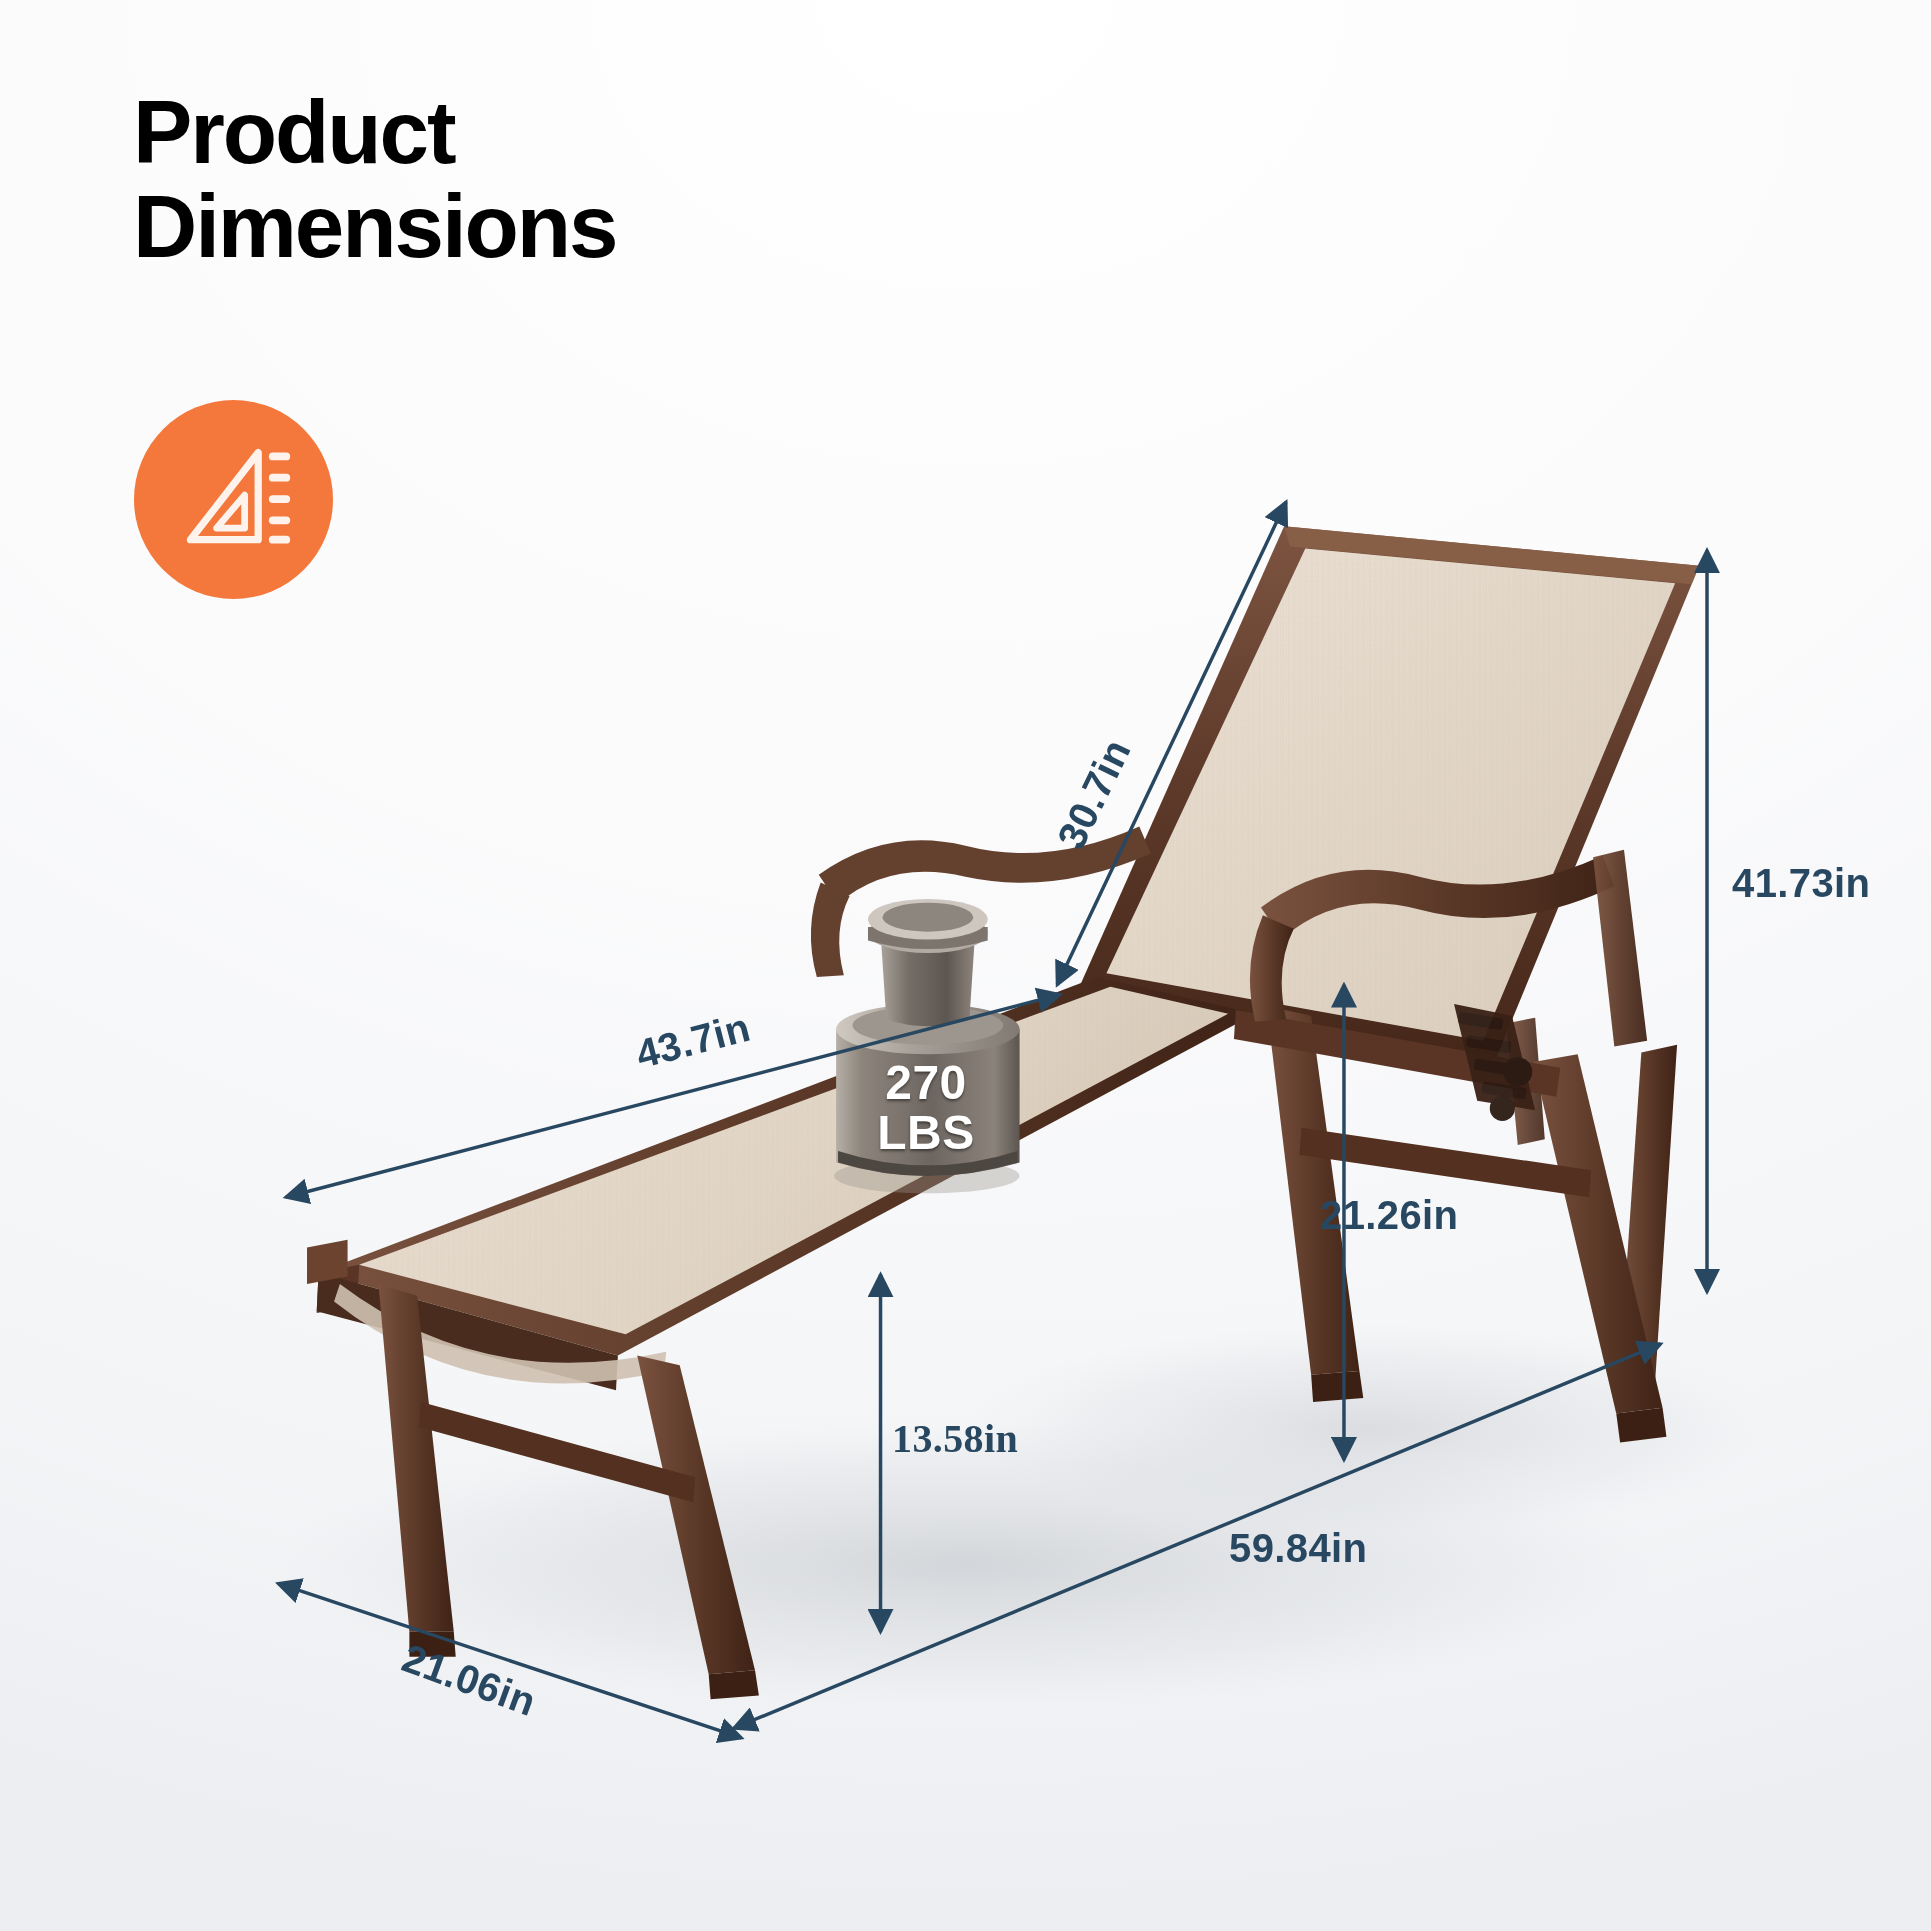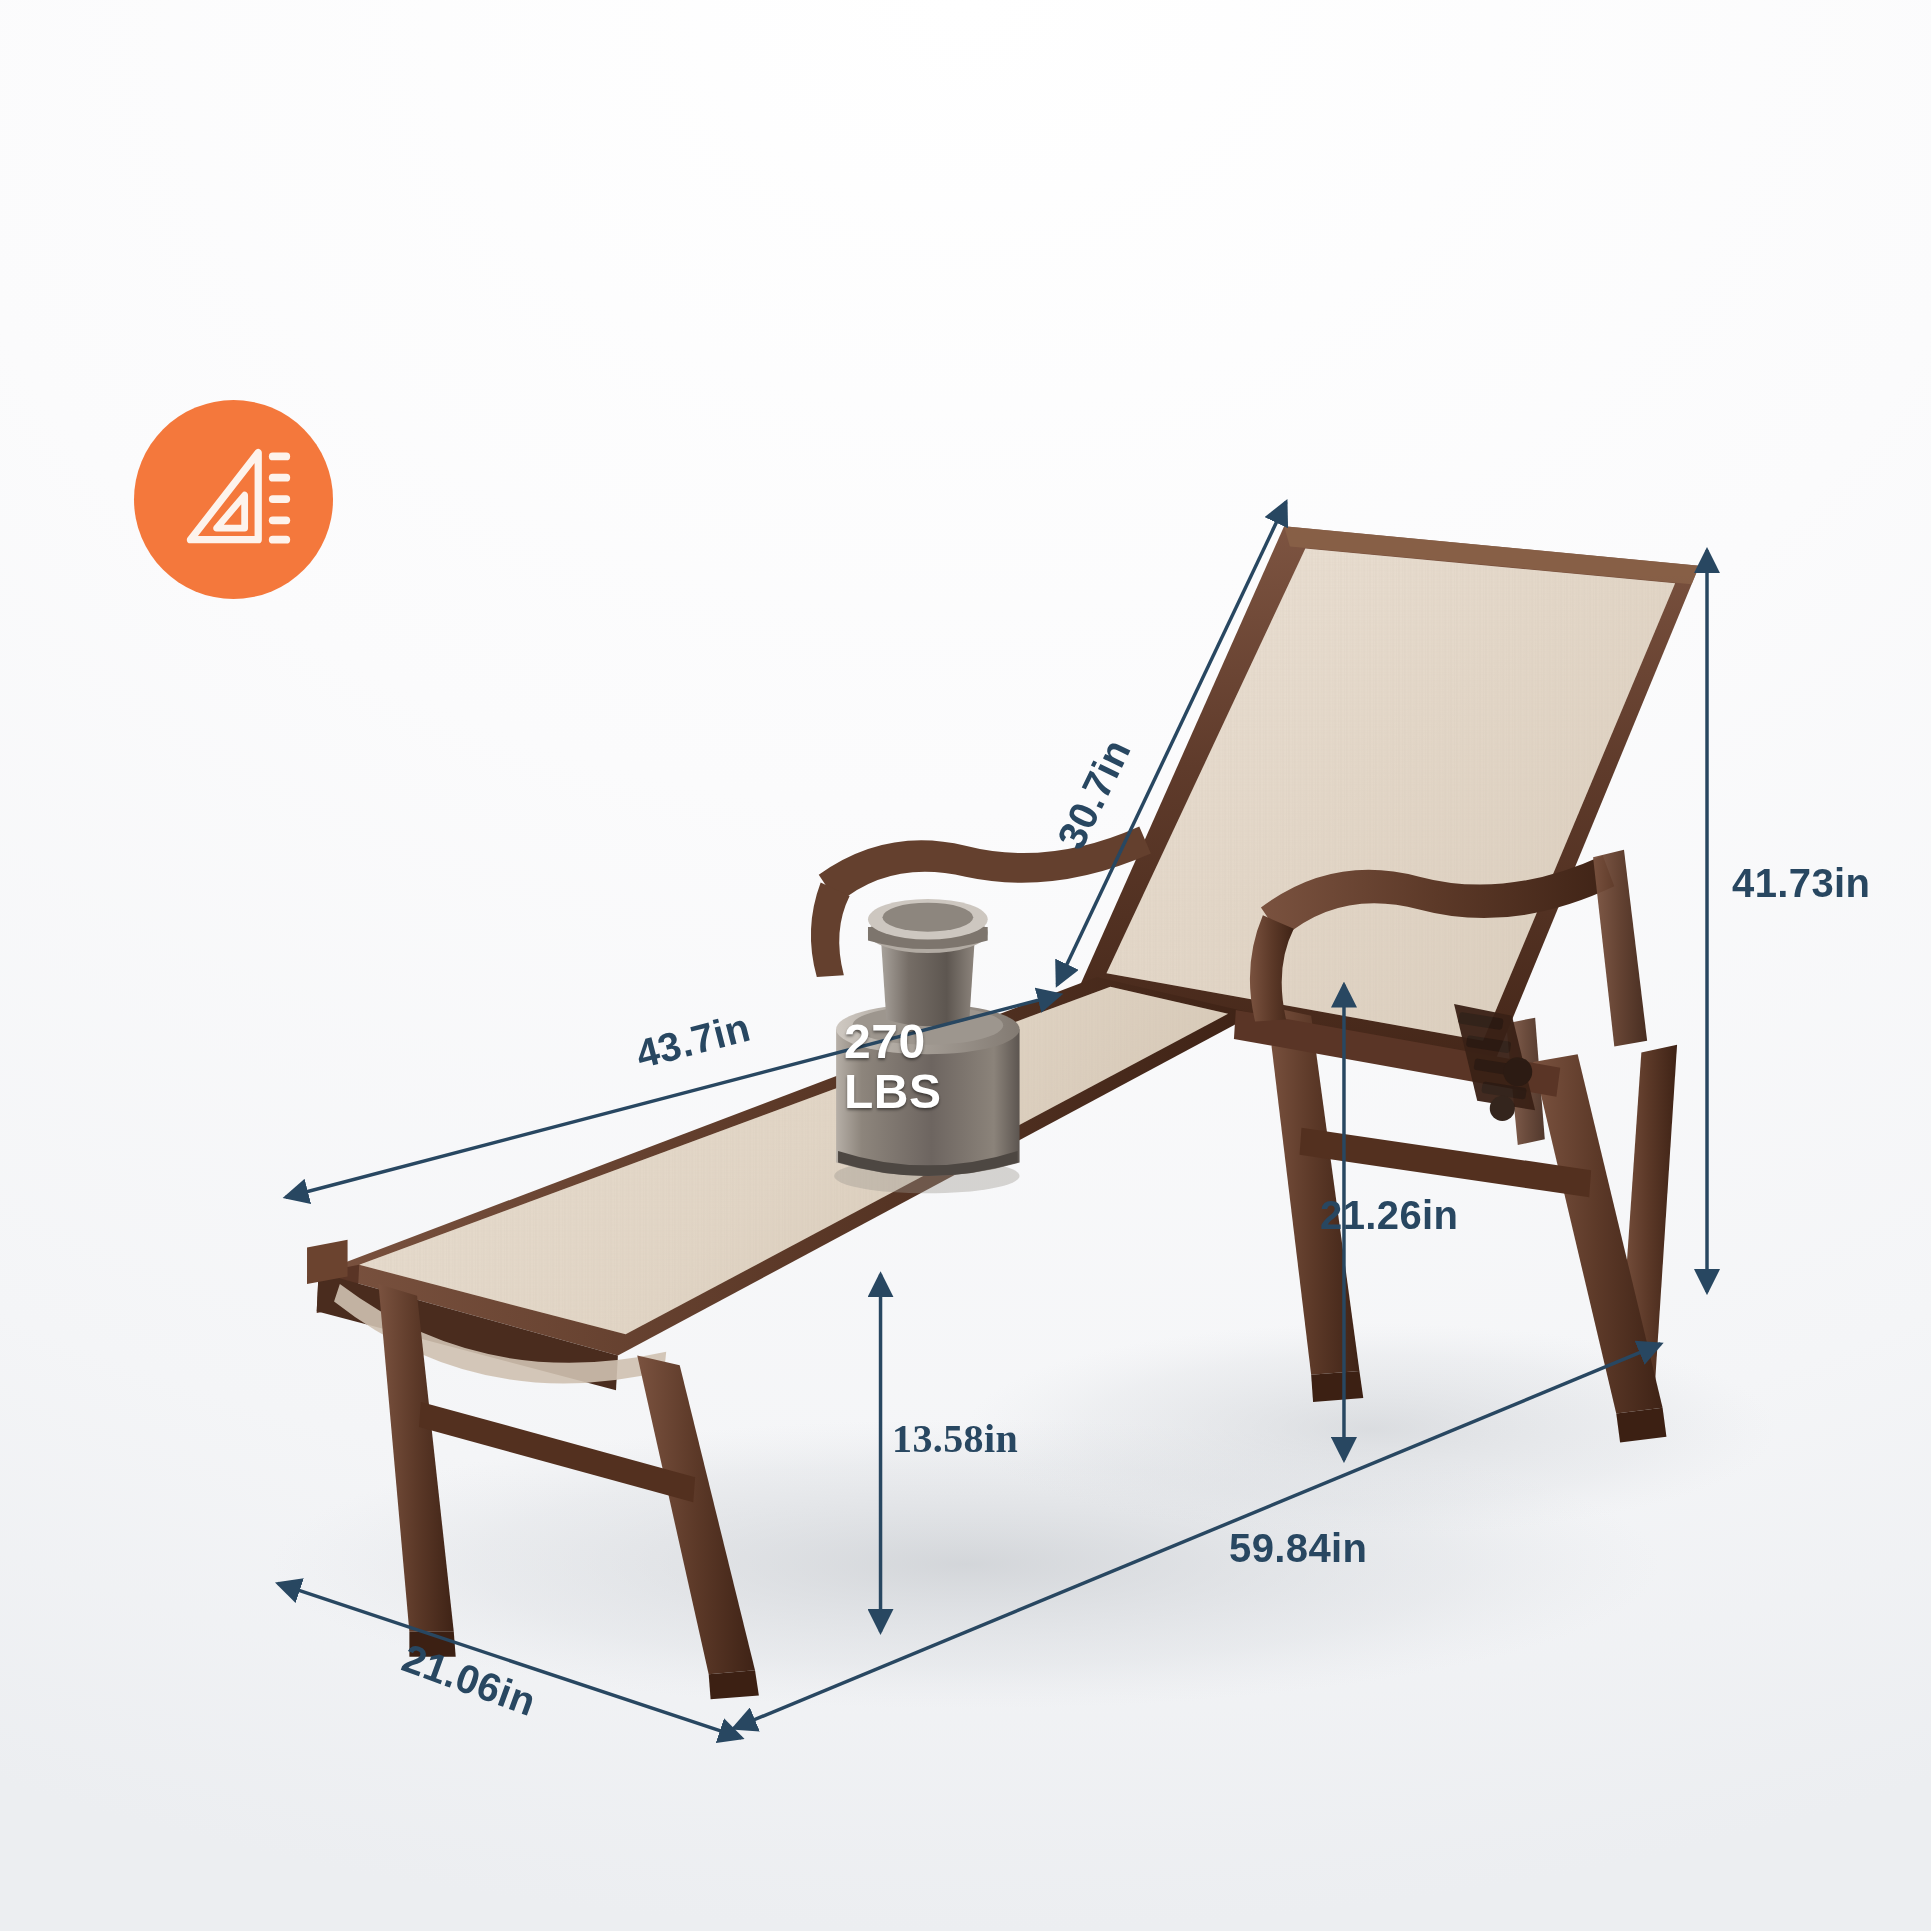--- a/index.html
+++ b/index.html
@@ -80,38 +80,43 @@
   #lbl-437  { left: 637px;  top: 1033px; transform: rotate(-14.5deg); }
   #lbl-2126 { left: 1320px; top: 1193px; }
   #lbl-1358 { left: 892px;  top: 1415px; font-family: Liberation Serif, serif; }
   #lbl-5984 { left: 1229px; top: 1526px; }
   #lbl-2106 { left: 404px;  top: 1634px; transform: rotate(20deg); }
 
   
   #weight-text {
     position: absolute;
     left: 844px;
-    top: 1017px;
+    top: 1058px;
     width: 164px;
+    text-align: center;
     color: #ffffff;
     font-weight: 700;
     font-size: 48px;
     line-height: 1.04;
     letter-spacing: 0.5px;
     text-shadow: 0 1.9px 2.9px rgba(0,0,0,.45);
     font-family: "Liberation Sans", sans-serif;
     pointer-events: none;
     white-space: pre-line;
   }
 </style>
 </head>
 <body>
 
 <div id="stage">
 
+  <div id="title-block">
+    <h1 id="page-title">Product
+Dimensions</h1>
+  </div>
 
   <div id="badge">
     <span>
       <svg width="122" height="122" viewBox="0 0 126 126" fill="none">
 
         <path d="M88 14 L88 104 L18 104 Z" stroke="#fdf3ec" stroke-width="7.5" stroke-linejoin="round" fill="none"></path>
 
         <path d="M74 58 L74 92 L45 92 Z" stroke="#fdf3ec" stroke-width="7" stroke-linejoin="round" fill="none"></path>
 
         <g stroke="#fdf3ec" stroke-width="8" stroke-linecap="round">

